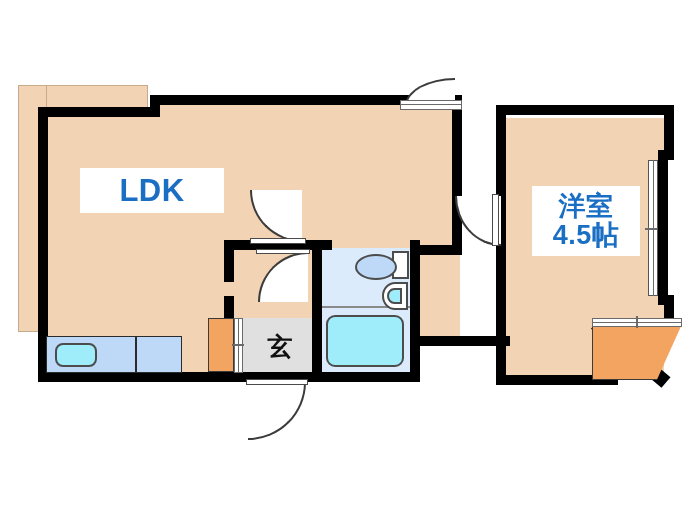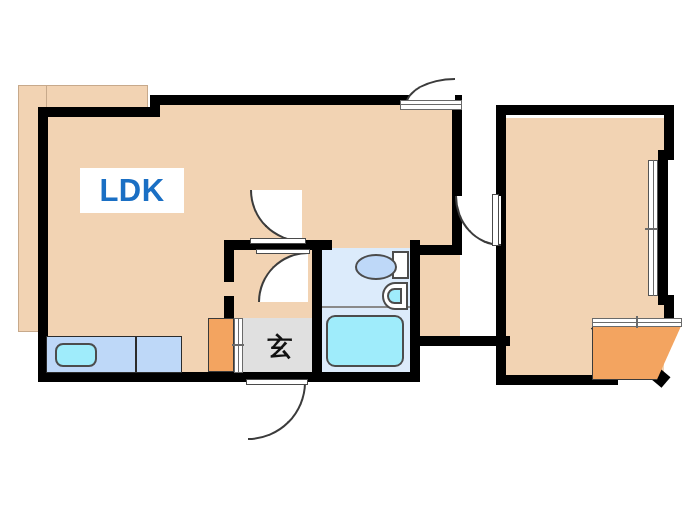--- a/index.html
+++ b/index.html
@@ -225,20 +225,24 @@
   <div class="abs slider-line" style="left:232px; top:344px; width:12px; height:2px;"></div>
 
   <div class="abs toilet-tank" style="left:392px; top:251px; width:17px; height:28px;"></div>
   <div class="abs toilet-bowl" style="left:355px; top:254px; width:42px; height:26px;"></div>
 
   <div class="abs basin-ring" style="left:382px; top:282px; width:26px; height:28px;"></div>
   <div class="abs basin-inner" style="left:387px; top:288px; width:15px; height:16px;"></div>
 
   <div class="abs tub" style="left:326px; top:315px; width:78px; height:52px;"></div>
 
-  <div class="abs room-label label-ldk" style="left:80px; top:168px; width:104px; padding:6px 0;">
+  <div class="abs room-label label-ldk" style="left:80px; top:168px; width:104px; padding:6px 20px;">
     <div>LDK</div>
   </div>
 
+  <div class="abs room-label label-wa" style="left:532px; top:186px; width:100px; padding:6px 4px;">
+    <div>洋室</div>
+    <div>4.5帖</div>
+  </div>
 
   <div class="abs genkan-mark" style="left:256px; top:334px; width:48px;">玄</div>
 
 </div>
 
 </body></html>

